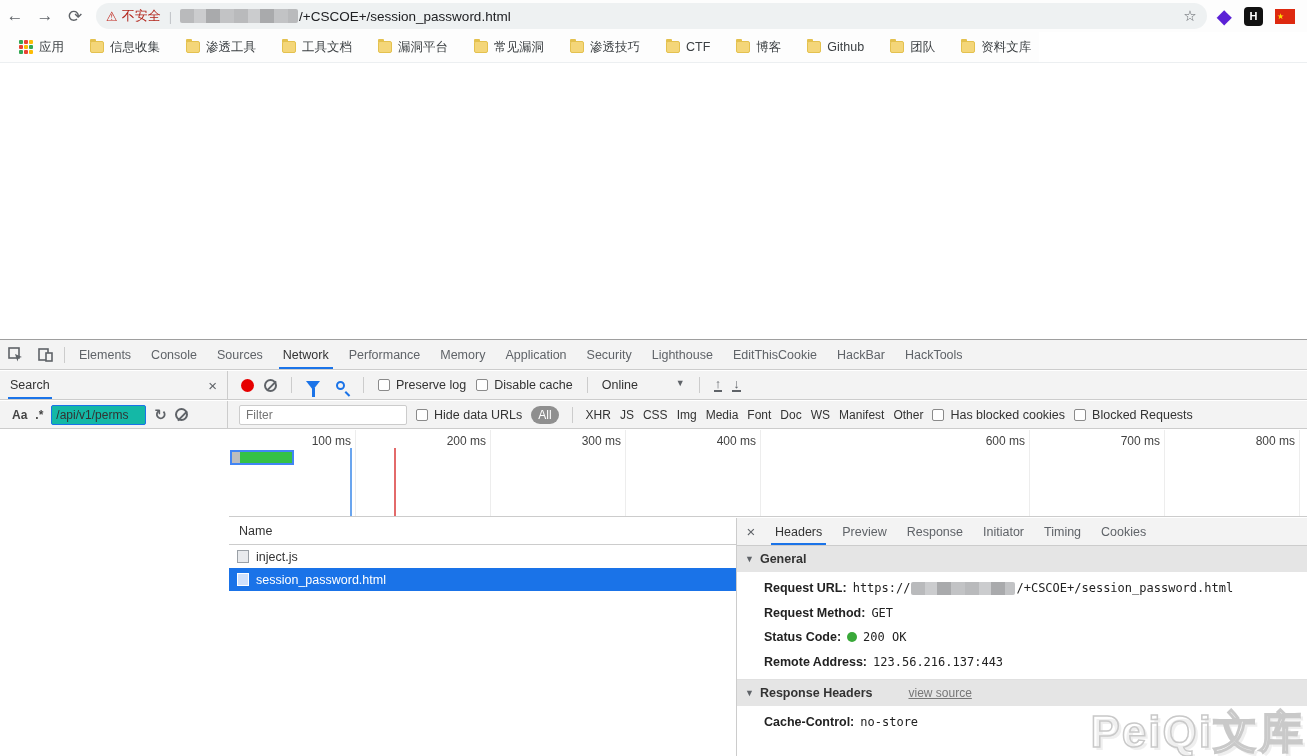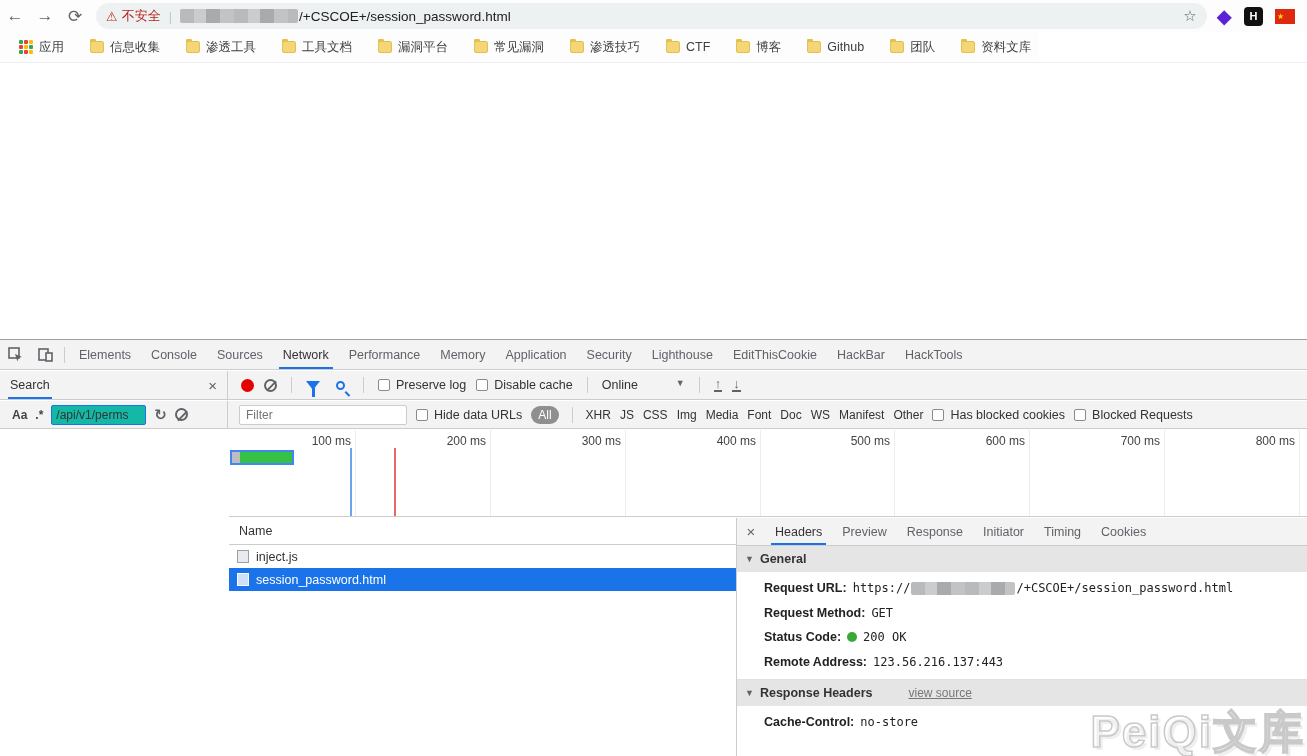--- a/index.html
+++ b/index.html
@@ -319,23 +319,20 @@
         </div>
       <div class="tick t2">
           <span>200 ms</span>
         </div>
       <div class="tick t3">
           <span>300 ms</span>
         </div>
       <div class="tick t4">
           <span>400 ms</span>
         </div>
-      <div class="tick t5">
-          <span>500 ms</span>
-        </div>
       <div class="tick t6">
           <span>600 ms</span>
         </div>
       <div class="tick t7">
           <span>700 ms</span>
         </div>
       <div class="tick t8">
           <span>800 ms</span>
         </div>
       <div id="ov-bar">

